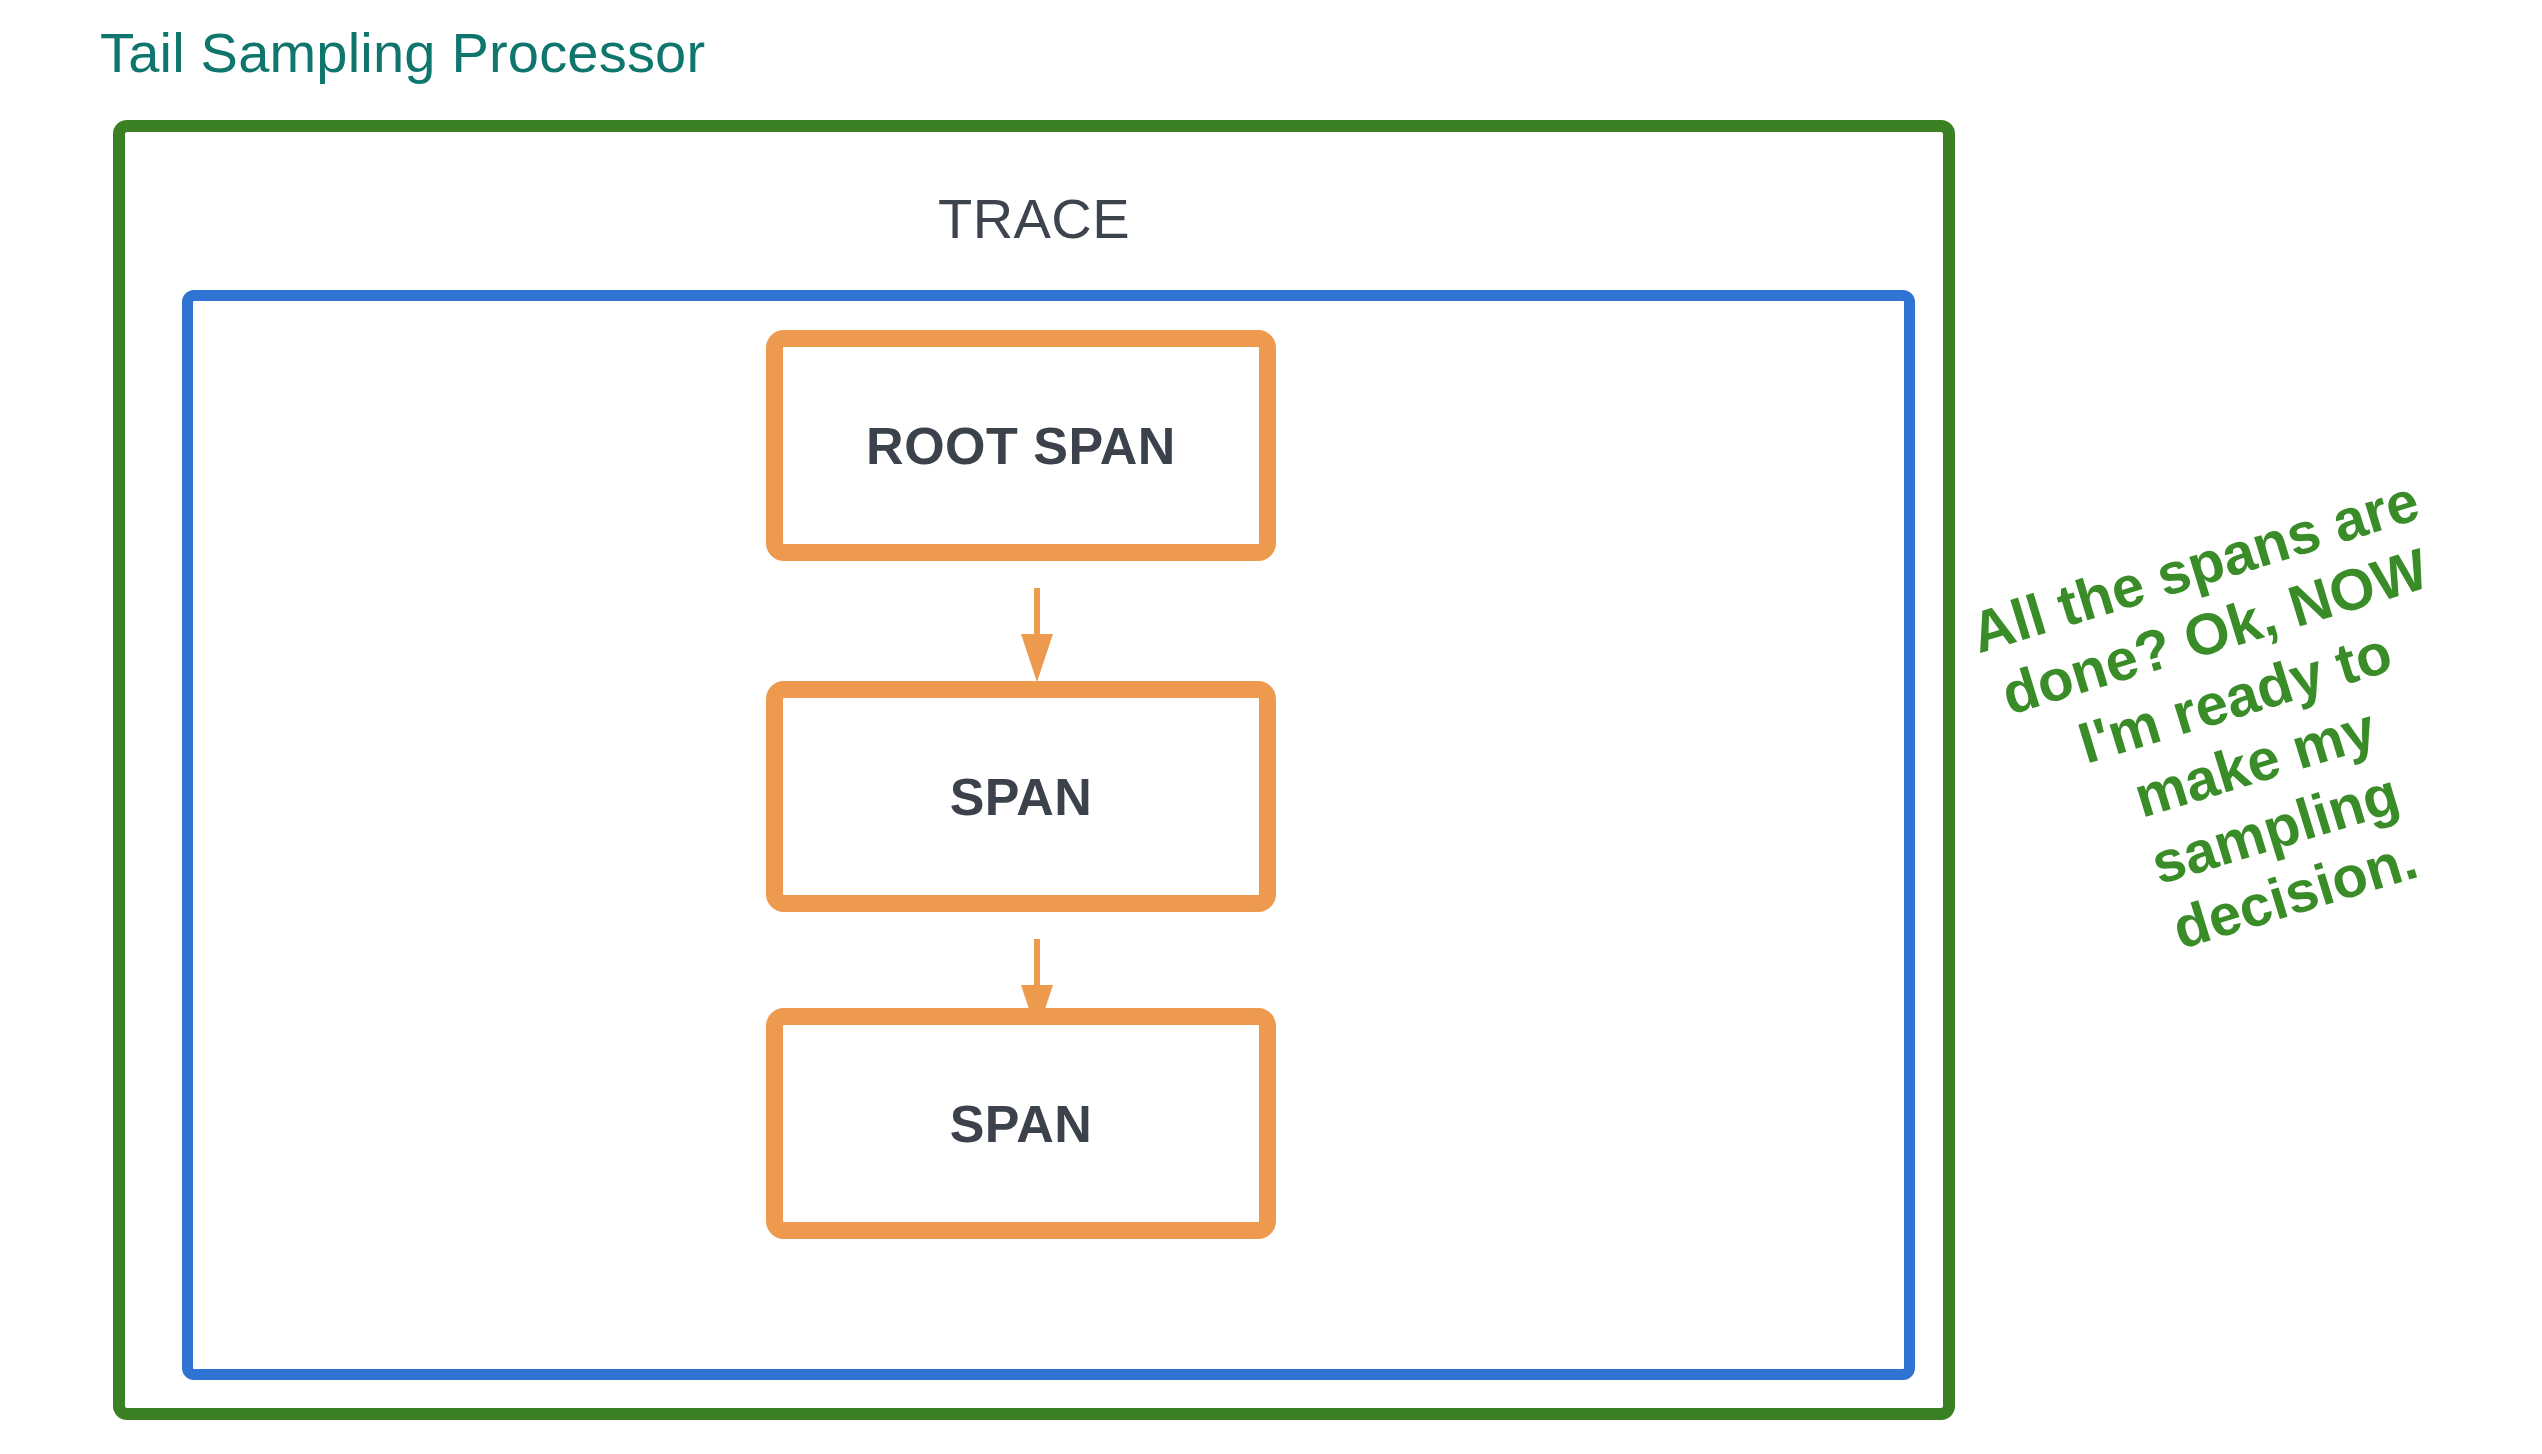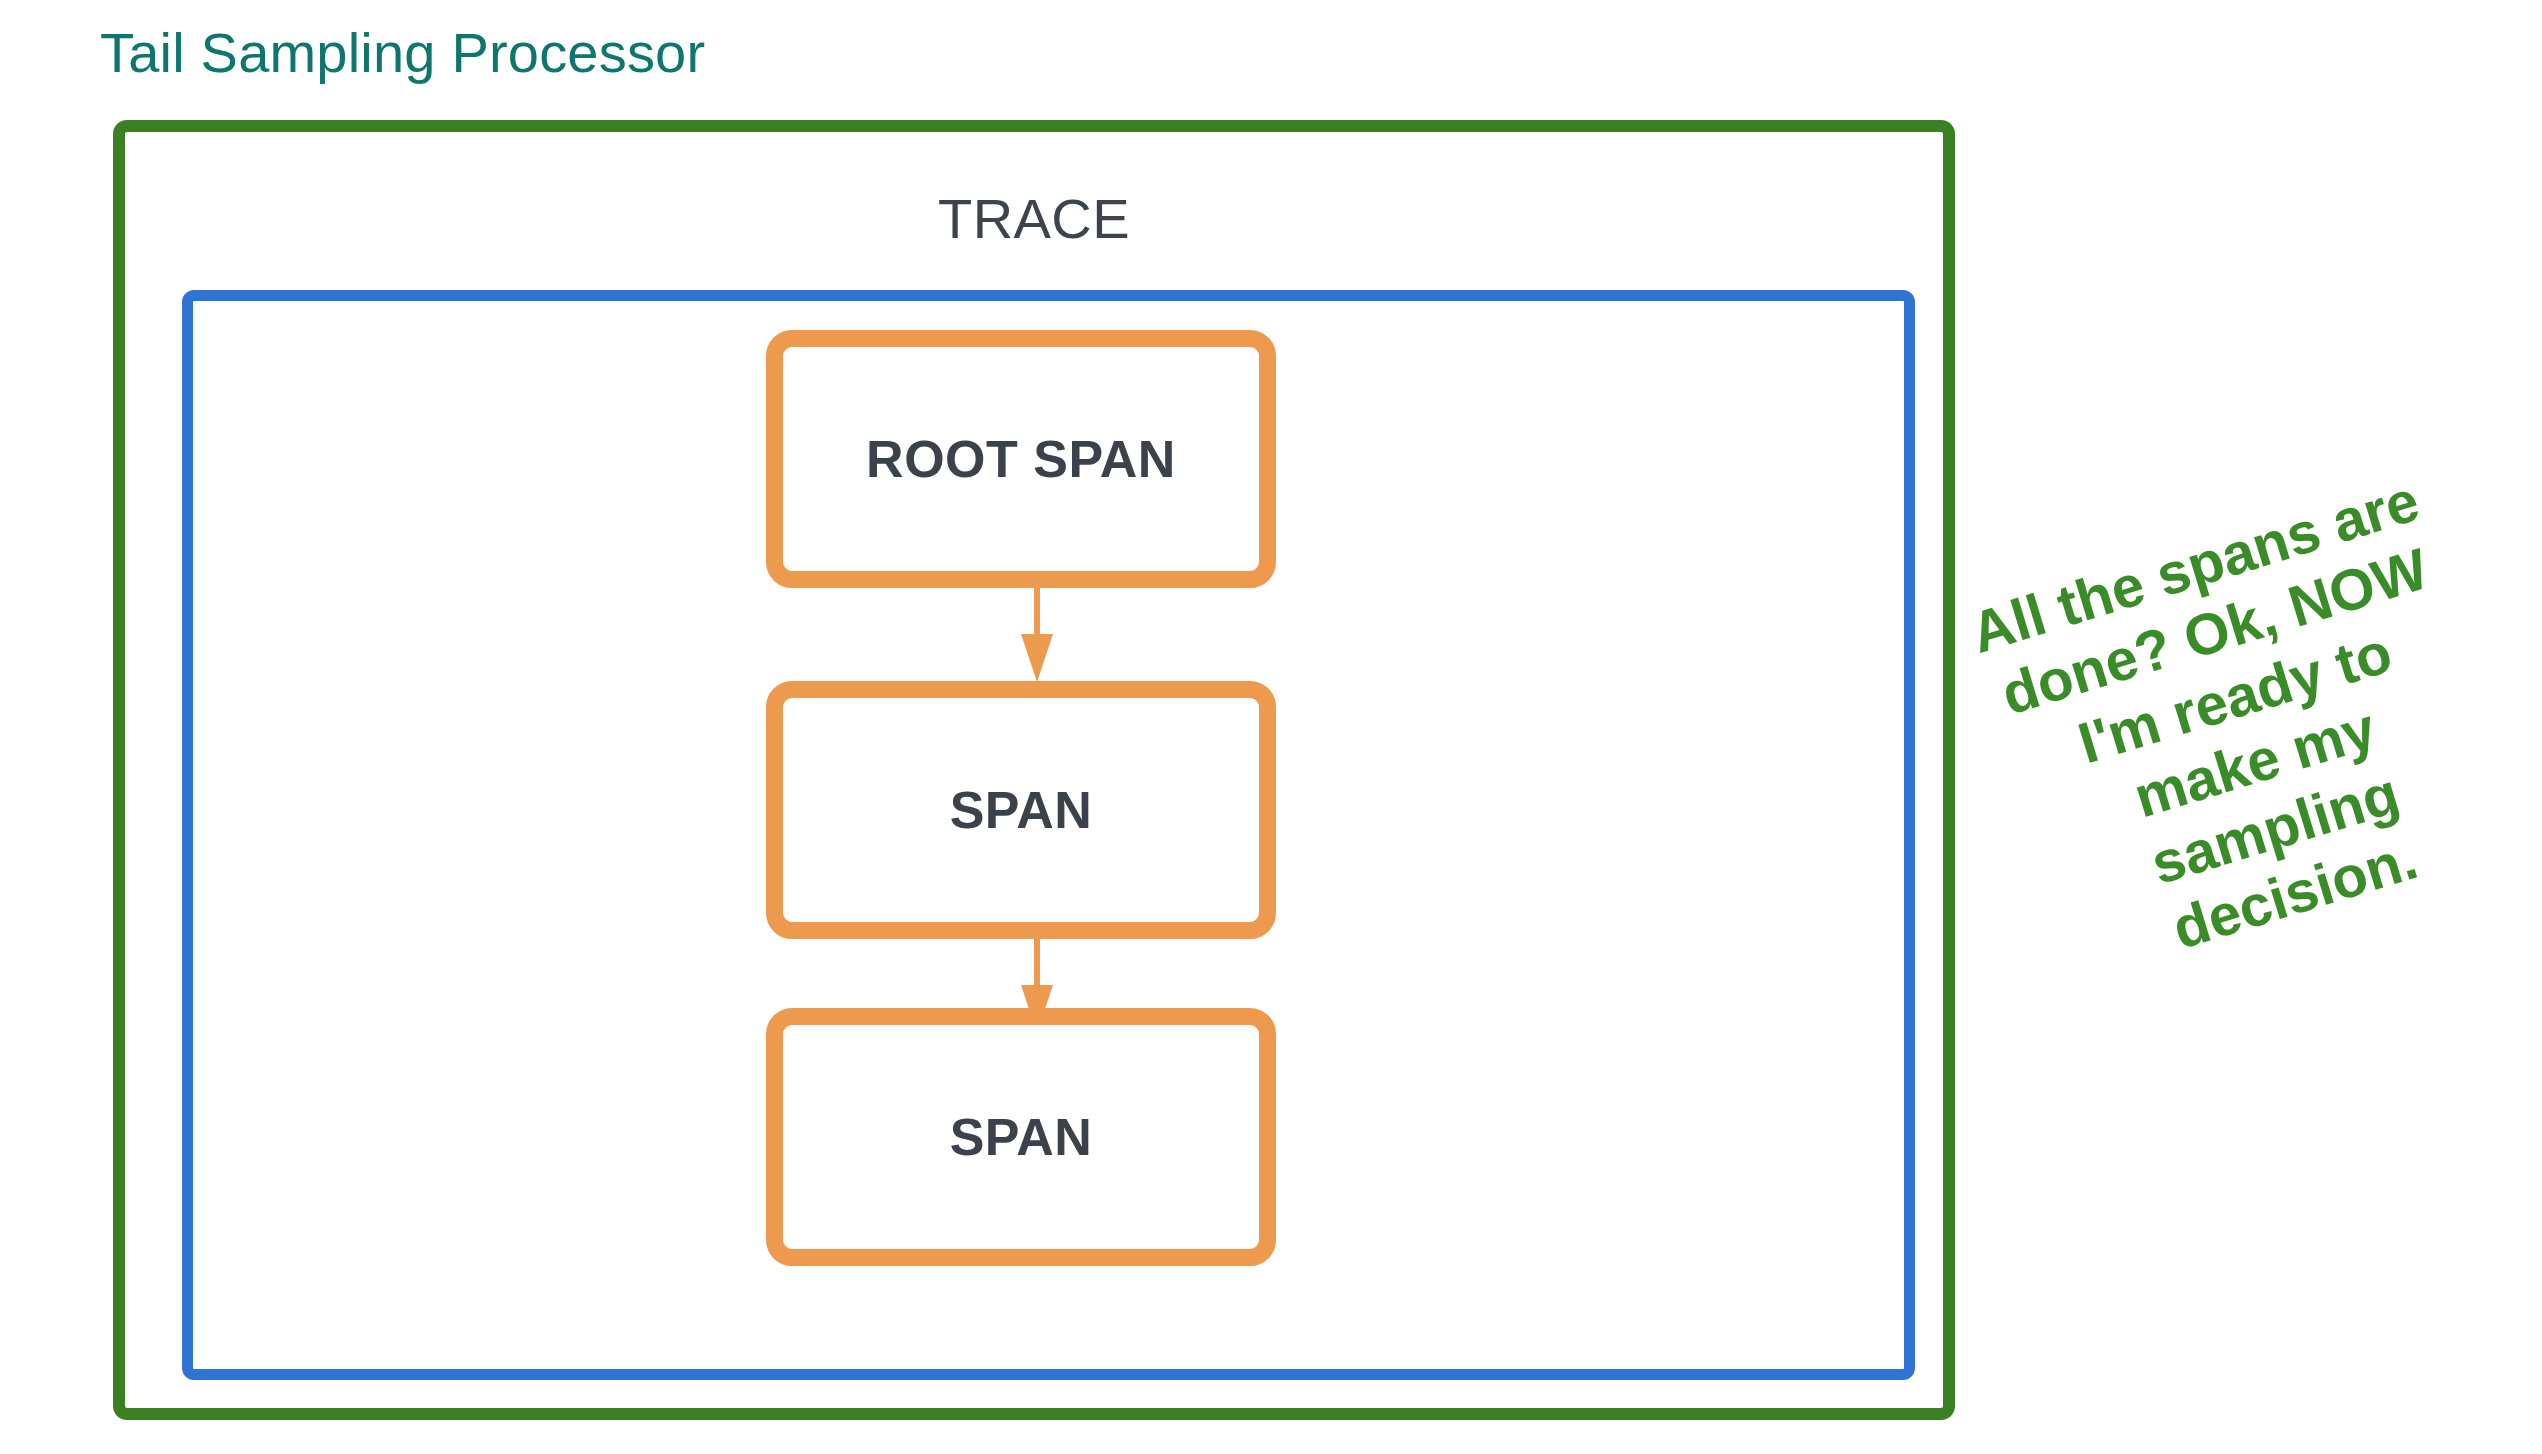--- a/index.html
+++ b/index.html
@@ -73,24 +73,24 @@
     left: 0;
     top: 0;
     width: 100%;
     height: 100%;
   }
 
   .span-node {
     position: absolute;
     box-sizing: border-box;
     width: 510px;
-    height: 258px;
+    height: 231px;
     left: 573px;
     border: 17px solid #ed9a4f;
-    border-radius: 26px;
+    border-radius: 18px;
     background: #ffffff;
     display: flex;
     align-items: center;
     justify-content: center;
   }
   .span-node.n0 { top: 29px; }
   .span-node.n1 { top: 380px; }
   .span-node.n2 { top: 707px; }
 
   .span-label {

